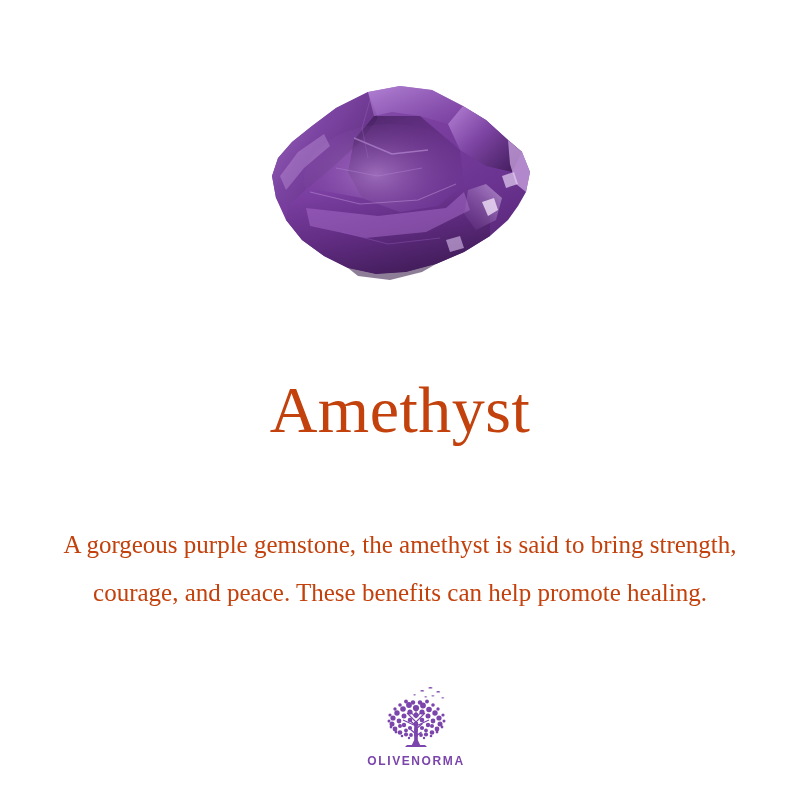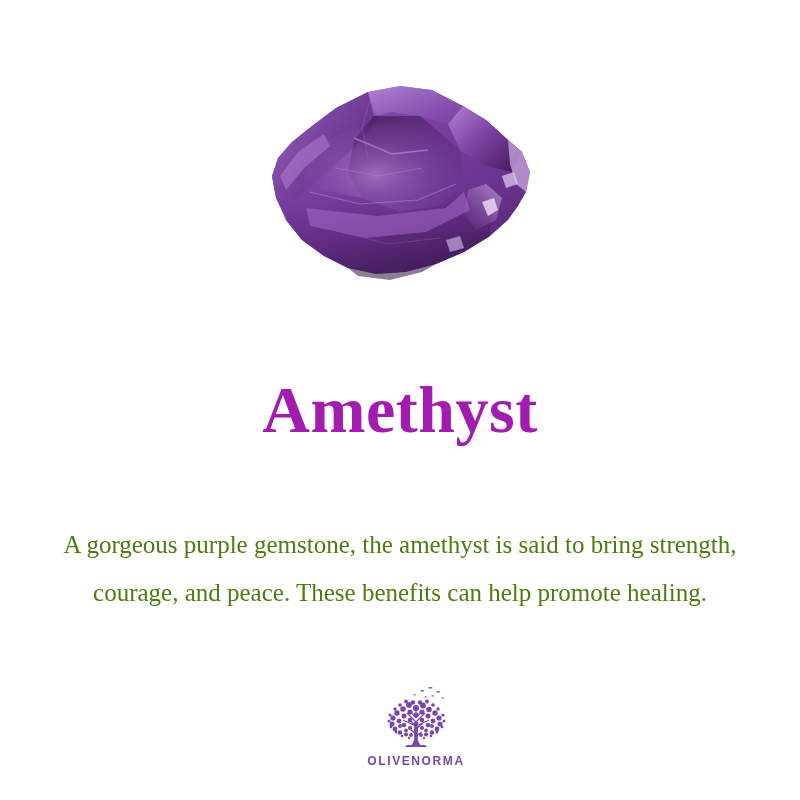--- a/index.html
+++ b/index.html
@@ -47,22 +47,22 @@
   
   .title {
     position: absolute;
     left: 0;
     top: 332px;
     width: 800px;
     text-align: center;
     font-family: "Liberation Serif", "DejaVu Serif", serif;
     font-size: 66px;
     line-height: 1.04;
-    font-weight: 700;
-    color: #a21caf;
+    font-weight: 400;
+    color: #c2410c;
     letter-spacing: 0.5px;
   }
 
   
   .keywords {
     position: absolute;
     left: 0;
     top: 440px;
     width: 800px;
     text-align: center;
@@ -84,21 +84,21 @@
   
   .description {
     position: absolute;
     left: 50px;
     top: 496px;
     width: 700px;
     text-align: center;
     font-family: "Liberation Serif", "DejaVu Serif", serif;
     font-size: 25px;
     line-height: 48px;
-    color: #4d7c0f;
+    color: #c2410c;
   }
 
   
   .logo {
     position: absolute;
     left: 0;
     top: 682px;
     width: 800px;
     display: flex;
     flex-direction: column;

